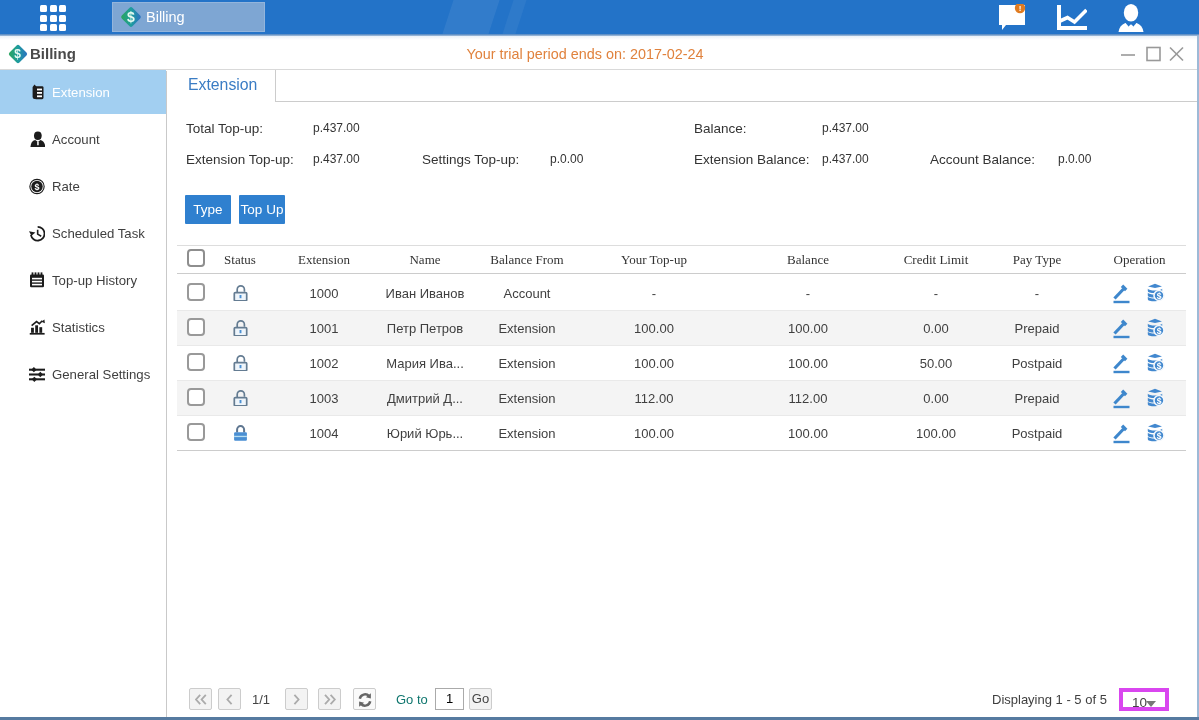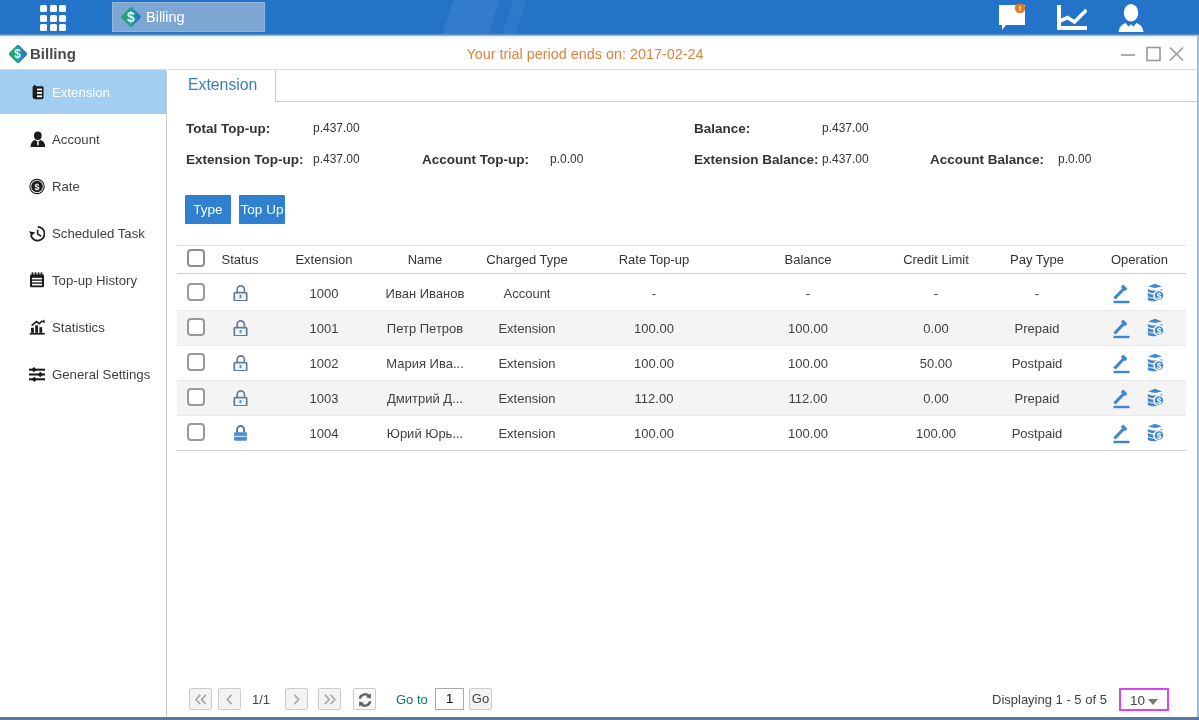--- a/index.html
+++ b/index.html
@@ -33,45 +33,45 @@
 #sidebar { left:0; top:71px; width:167px; height:646px; background:#fff; border-right:1px solid #c9c9c9; }
 .mitem { position:absolute; left:0; width:166px; height:44px; display:flex; align-items:center; font-size:13.2px; color:#3f3f3f; }
 .mitem .ic { position:absolute; left:29px; width:16px; height:16px; display:flex; align-items:center; justify-content:center; }
 .mitem .lb { position:absolute; left:52px; }
 .mitem.sel { background:#a2cff1; color:#fff; }
 
 
 #tabstrip-line { left:276px; top:101px; width:921px; height:1px; background:#ccc; }
 #tab { left:168px; top:70px; width:108px; height:32px; background:#fff; border-right:1px solid #ccc; font-size:15.8px; color:#3a7cc4; line-height:30px; padding-left:20px; }
 
-.lab { position:absolute; font-size:13.5px; font-weight:bold; color:#333; }
+.lab { position:absolute; font-size:13.5px; font-weight:normal; color:#333; }
 .val { position:absolute; font-size:12px; color:#333; }
 
 .btn { position:absolute; background:#2f80cf; color:#fff; font-size:13.5px; text-align:center; border-radius:1px; line-height:29px; height:29px; }
 
 
 .trow { position:absolute; left:177px; width:1009px; display:flex; align-items:center; }
 .trow > div { text-align:center; font-size:13px; color:#3f3f3f; }
 .c1{width:34px;} .c2{width:58px;} .c3{width:110px;} .c4{width:92px;} .c5{width:112px;}
 .c6{width:142px;} .c7{width:166px;} .c8{width:90px;} .c9{width:112px;} .c10{width:93px;}
 #thead { top:245px; height:29px; border-top:1px solid #ddd; border-bottom:1px solid #ccc; }
-#thead > div { color:#333; }
+#thead > div { color:#333;font-family:Liberation Serif, serif; }
 .row { height:35px; border-bottom:1px solid #e9e9e9; }
 .row.g { background:#f4f4f4; }
 .cb { width:18px; height:18px; border:2px solid #8e8e8e; border-radius:4px; background:#fff; display:inline-block; position:relative; left:2px; }
 .row .cb { border-color:#999; }
 
 
 .pbtn { position:absolute; top:688px; width:23px; height:22px; background:#f3f3f3; border:1px solid #ccc; border-radius:2px; color:#b3b3b3; text-align:center; line-height:19px; font-size:16px; }
 #pgtext { left:252px; top:692px; font-size:13px; color:#444; }
 #goto { left:396px; top:692px; font-size:13px; color:#0f766e; }
 #goin { left:435px; top:688px; width:29px; height:22px; border:1px solid #aaa; background:#fff; font-size:13px; text-align:center; line-height:20px; }
 #gobtn { left:469px; top:688px; width:23px; height:22px; background:#f2f2f2; border:1px solid #ccc; border-radius:2px; font-size:13px; color:#444; text-align:center; line-height:20px; }
 #disp { left:992px; top:692px; font-size:13px; color:#3f3f3f; }
-#psel { left:1119px; top:688px; width:50px; height:23px; border:2px solid #d946ef; background:#fff; font-size:13.5px; color:#444; line-height:21px; padding-left:9px; }
+#psel { left:1119px; top:688px; width:50px; height:23px; border:4px solid #d946ef; background:#fff; font-size:13.5px; color:#444; line-height:21px; padding-left:9px; }
 #psel .arr { position:absolute; right:9px; top:9px; width:0; height:0; border-left:5px solid transparent; border-right:5px solid transparent; border-top:6px solid #777; }
 
 
 #bright { right:0; top:36px; width:2px; height:684px; background:#9dbad7; }
 #bbot { left:0; bottom:0; width:1199px; height:3px; background:#567aa0; }
 </style>
 </head>
 <body>
 <div id="topbar" class="abs">
     <div class="streak1"></div>
@@ -219,37 +219,37 @@
 <div class="abs" style="left:168px;top:70px;width:2px;height:31px;background:#aed3f2;"></div>
 <div id="tab" class="abs">Extension</div>
 
 <div class="lab" style="left:186px;top:121px;">Total Top-up:</div>
 <div class="val" style="left:313px;top:121px;">p.437.00</div>
 <div class="lab" style="left:694px;top:121px;">Balance:</div>
 <div class="val" style="left:822px;top:121px;">p.437.00</div>
 
 <div class="lab" style="left:186px;top:152px;">Extension Top-up:</div>
 <div class="val" style="left:313px;top:152px;">p.437.00</div>
-<div class="lab" style="left:422px;top:152px;">Account Top-up:</div>
+<div class="lab" style="left:422px;top:152px;">Settings Top-up:</div>
 <div class="val" style="left:550px;top:152px;">p.0.00</div>
 <div class="lab" style="left:694px;top:152px;">Extension Balance:</div>
 <div class="val" style="left:822px;top:152px;">p.437.00</div>
 <div class="lab" style="left:930px;top:152px;">Account Balance:</div>
 <div class="val" style="left:1058px;top:152px;">p.0.00</div>
 
 <div class="btn" style="left:185px;top:195px;width:46px;">Type</div>
 <div class="btn" style="left:239px;top:195px;width:46px;">Top Up</div>
 
 <div id="thead" class="trow">
   <div class="c1"><span class="cb"></span></div>
   <div class="c2">Status</div>
   <div class="c3">Extension</div>
   <div class="c4">Name</div>
-  <div class="c5">Charged Type</div>
-  <div class="c6">Rate Top-up</div>
+  <div class="c5">Balance From</div>
+  <div class="c6">Your Top-up</div>
   <div class="c7">Balance</div>
   <div class="c8">Credit Limit</div>
   <div class="c9">Pay Type</div>
   <div class="c10">Operation</div>
 </div>
 
 <div class="trow row" style="top:276px;">
   <div class="c1"><span class="cb"></span></div>
   <div class="c2"><svg width="19" height="19" viewBox="0 0 19 19" class="lockopen">
         <path d="M6.2 10.6 V7.4 a3.6 3.6 0 0 1 7.2 0 V9.0" fill="none" stroke="#647c92" stroke-width="1.7" stroke-linecap="round"></path>

